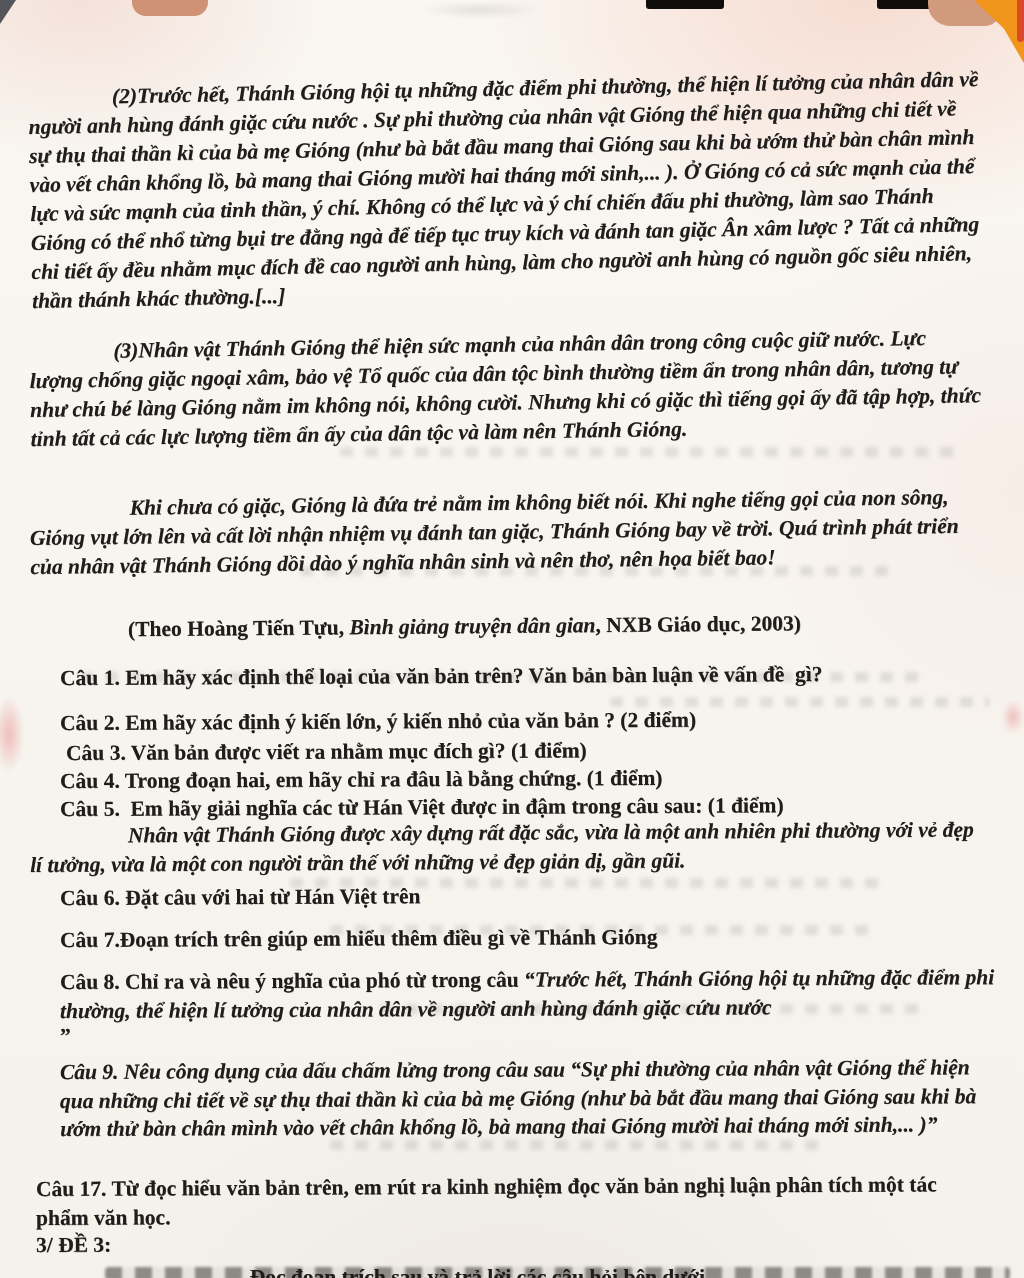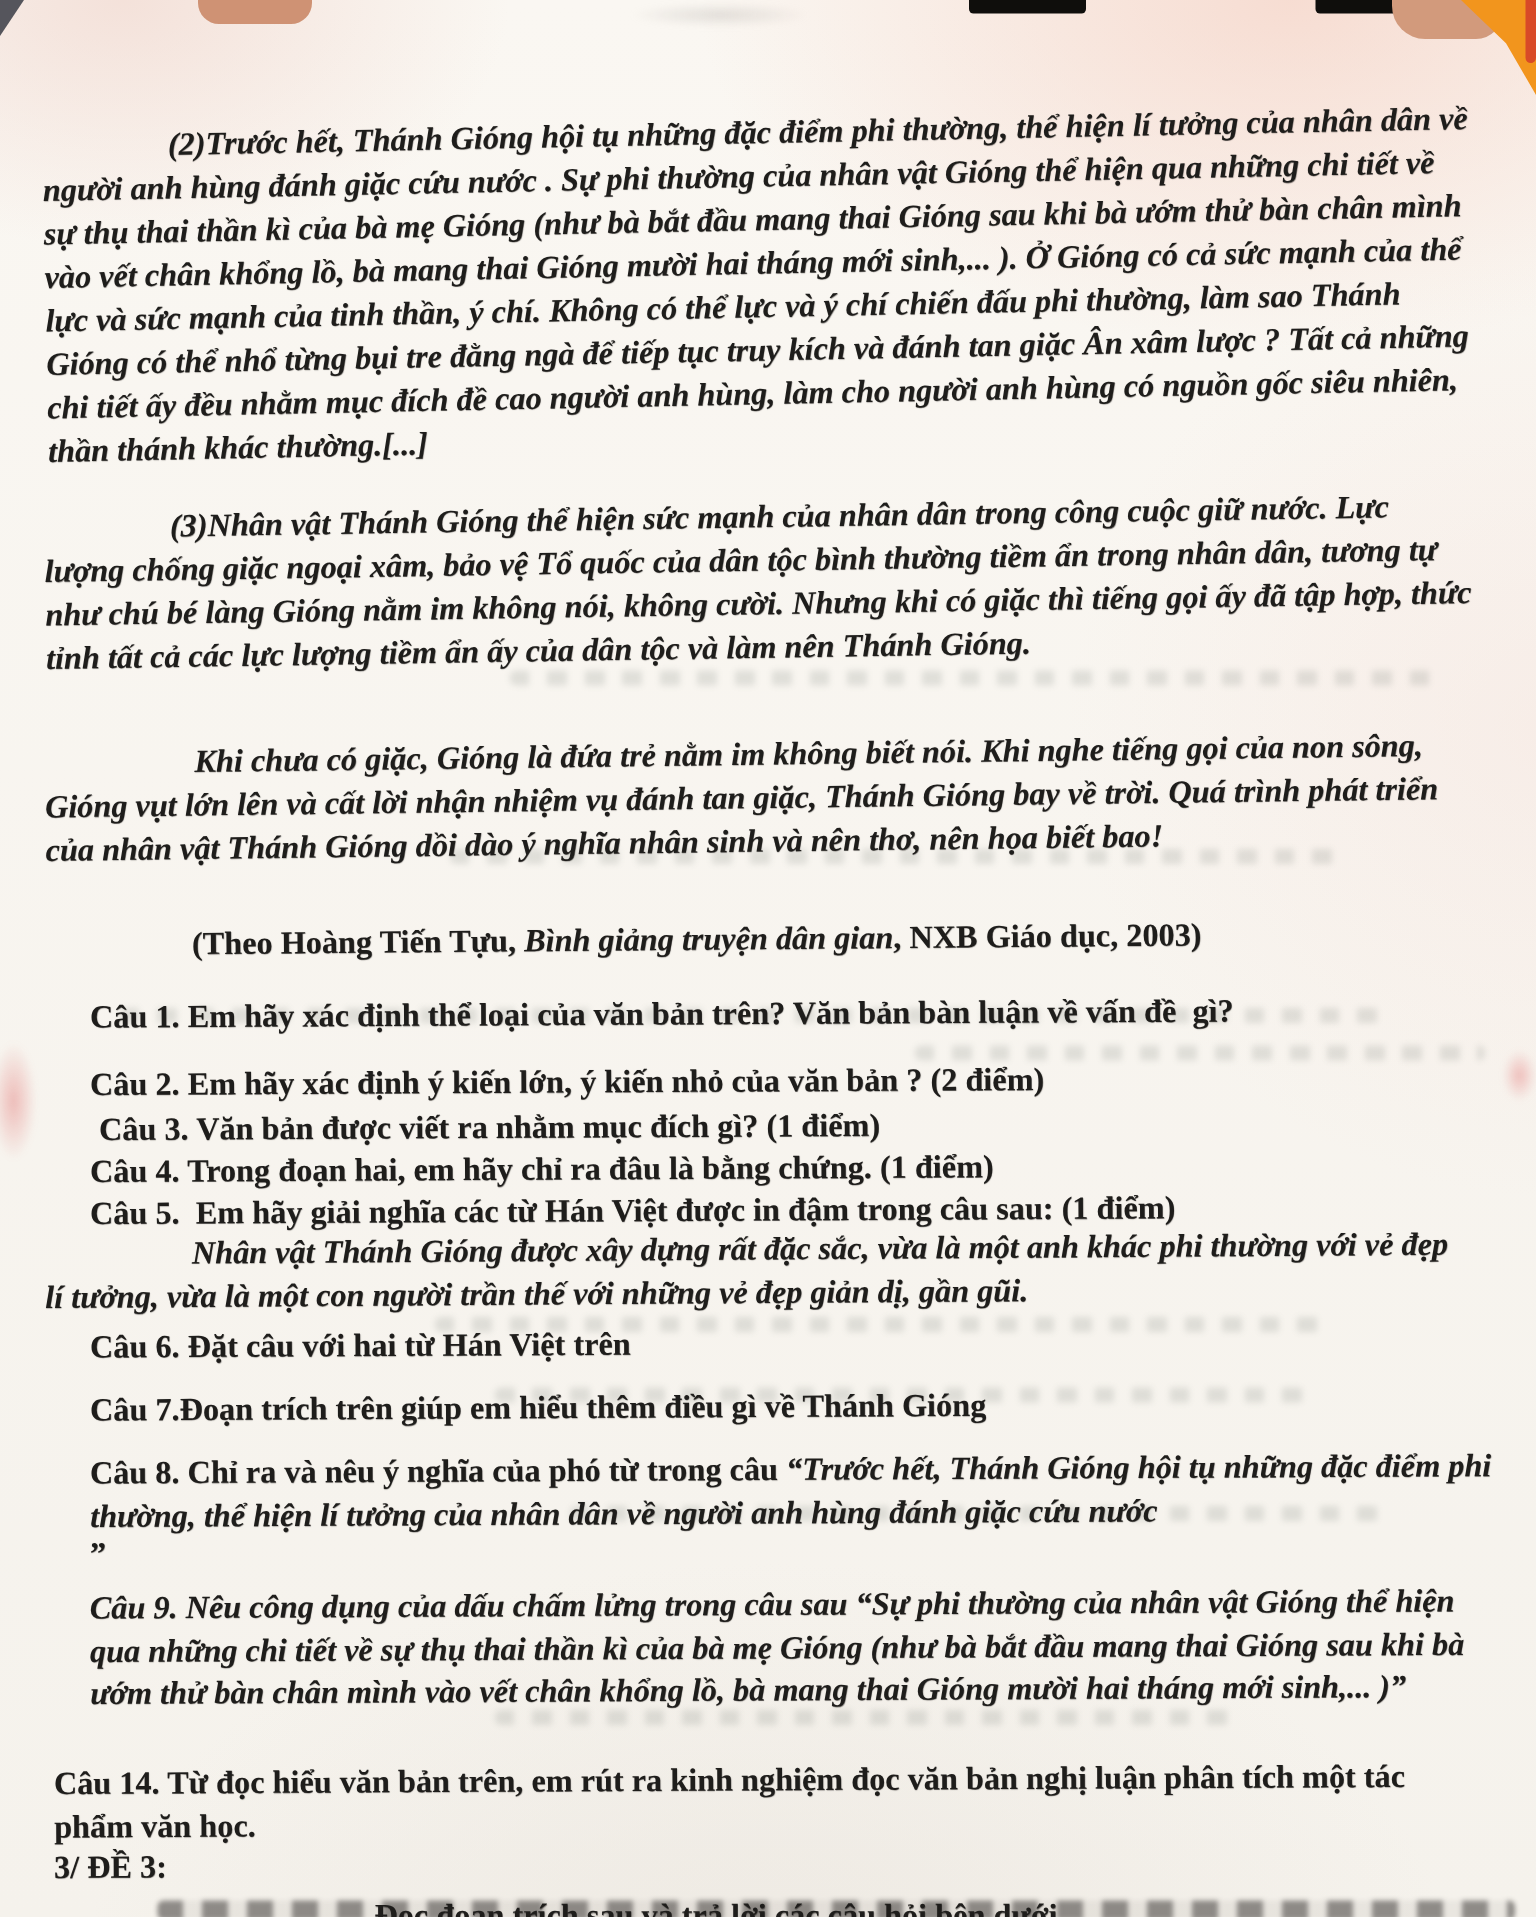--- a/index.html
+++ b/index.html
@@ -79,28 +79,28 @@
   <p class="txt excerpt p4">Khi chưa có giặc, Gióng là đứa trẻ nằm im không biết nói. Khi nghe tiếng gọi của non sông, Gióng vụt lớn lên và cất lời nhận nhiệm vụ đánh tan giặc, Thánh Gióng bay về trời. Quá trình phát triển của nhân vật Thánh Gióng dồi dào ý nghĩa nhân sinh và nên thơ, nên họa biết bao!</p>
 
   <p class="txt src"><span>(Theo Hoàng Tiến Tựu, </span><span class="title">Bình giảng truyện dân gian</span><span>, NXB Giáo dục, 2003)</span></p>
 
   <p class="txt q" style="top:642px;">Câu 1. Em hãy xác định thể loại của văn bản trên? Văn bản bàn luận về vấn đề  gì?</p>
   <p class="txt q" style="top:687px;">Câu 2. Em hãy xác định ý kiến lớn, ý kiến nhỏ của văn bản ? (2 điểm)</p>
   <p class="txt q" style="top:717px;left:66px;">Câu 3. Văn bản được viết ra nhằm mục đích gì? (1 điểm)</p>
   <p class="txt q" style="top:745px;">Câu 4. Trong đoạn hai, em hãy chỉ ra đâu là bằng chứng. (1 điểm)</p>
   <p class="txt q" style="top:773px;">Câu 5.  Em hãy giải nghĩa các từ Hán Việt được in đậm trong câu sau: (1 điểm)</p>
 
-  <p class="txt quote" style="top:800px;transform:rotate(-0.4deg);"><span>Nhân vật Thánh Gióng được xây dựng rất đặc sắc, vừa là một </span><span class="b">anh khác</span><span> phi thường với vẻ đẹp lí tưởng, vừa là một con người trần thế với những vẻ đẹp giản dị, gần gũi.</span></p>
+  <p class="txt quote" style="top:800px;transform:rotate(-0.4deg);"><span>Nhân vật Thánh Gióng được xây dựng rất đặc sắc, vừa là một </span><span class="b">anh nhiên</span><span> phi thường với vẻ đẹp lí tưởng, vừa là một con người trần thế với những vẻ đẹp giản dị, gần gũi.</span></p>
 
   <p class="txt q" style="top:862px;">Câu 6. Đặt câu với hai từ Hán Việt trên</p>
   <p class="txt q" style="top:904px;">Câu 7.Đoạn trích trên giúp em hiểu thêm điều gì về Thánh Gióng</p>
 
   <p class="txt q" style="top:946px;width:935px;"><span class="b">Câu 8. Chỉ ra và nêu ý nghĩa của phó từ trong câu </span><span class="it">“Trước hết, Thánh Gióng hội tụ những đặc điểm phi thường, thể hiện lí tưởng của nhân dân về người anh hùng đánh giặc cứu nước</span></p>
   <p class="txt q" style="top:1000px;">”</p>
 
   <p class="txt q it" style="top:1036px;width:940px;"><span>Câu 9. Nêu công dụng của dấu chấm lửng trong câu sau </span><span>“Sự phi thường của nhân vật Gióng thể hiện qua những chi tiết về sự thụ thai thần kì của bà mẹ Gióng (như bà bắt đầu mang thai Gióng sau khi bà ướm thử bàn chân mình vào vết chân khổng lồ, bà mang thai Gióng mười hai tháng mới sinh,... )”</span></p>
 
-  <p class="txt q" style="top:1153px;left:36px;width:950px;line-height:29px;"><span class="b">Câu 14.</span><span> Từ đọc hiểu văn bản trên, em rút ra kinh nghiệm đọc văn bản nghị luận phân tích một tác phẩm văn học.</span></p>
+  <p class="txt q" style="top:1153px;left:36px;width:950px;line-height:29px;"><span class="b">Câu 17.</span><span> Từ đọc hiểu văn bản trên, em rút ra kinh nghiệm đọc văn bản nghị luận phân tích một tác phẩm văn học.</span></p>
 
   <p class="txt q" style="top:1209px;left:36px;">3/ ĐỀ 3:</p>
   <p class="txt q" style="top:1241px;left:0;width:960px;text-align:center;transform:none;">Đọc đoạn trích sau và trả lời các câu hỏi bên dưới.</p>
 
 </div>
 
 </body></html>

